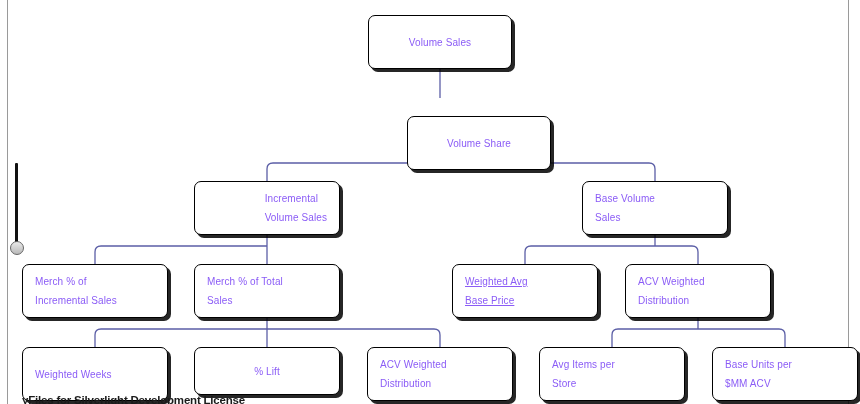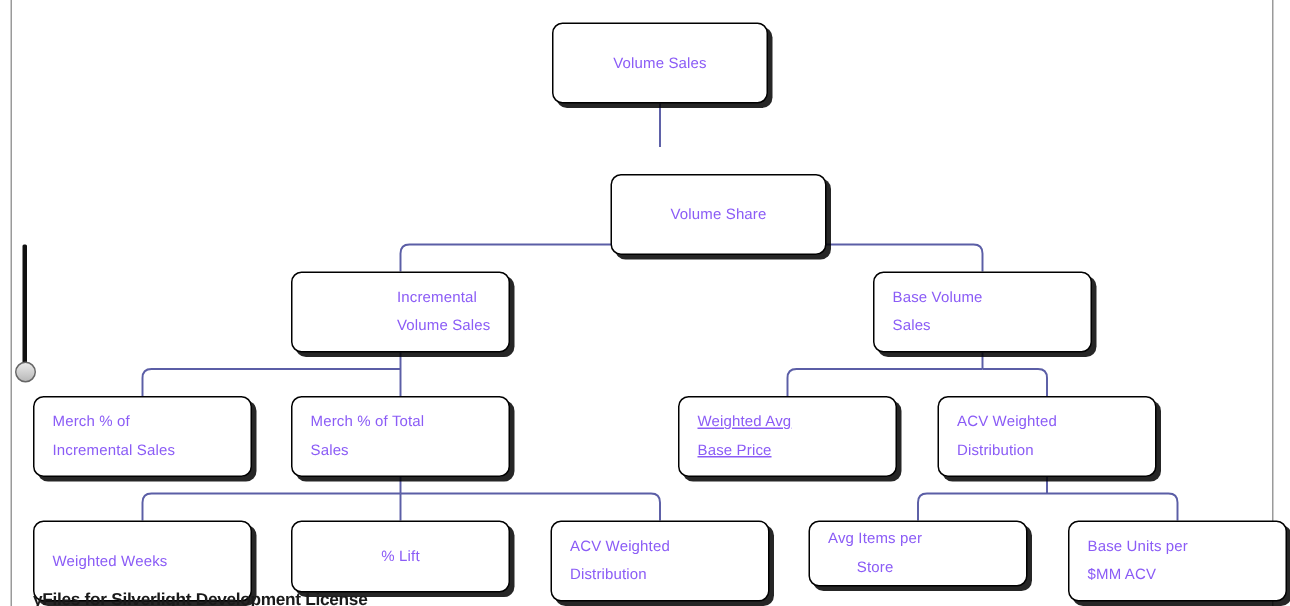--- a/index.html
+++ b/index.html
@@ -153,21 +153,21 @@
       <div class="node" style="left: 194px; top: 264px; width: 146px; height: 54px;"><span>Merch % of Total
 Sales</span></div>
       <div class="node" style="left: 452px; top: 264px; width: 146px; height: 54px; text-decoration: underline;"><span>Weighted Avg
 Base Price</span></div>
       <div class="node" style="left: 625px; top: 264px; width: 146px; height: 54px;"><span>ACV Weighted
 Distribution</span></div>
       <div class="node" style="left: 22px; top: 347px; width: 146px; height: 54px;"><span>Weighted Weeks</span></div>
       <div class="node center" style="left: 194px; top: 347px; width: 146px; height: 48px;"><span>% Lift</span></div>
       <div class="node" style="left: 367px; top: 347px; width: 146px; height: 54px;"><span>ACV Weighted
 Distribution</span></div>
-      <div class="node" style="left: 539px; top: 347px; width: 146px; height: 44px; text-align: center;"><span>Avg Items per
+      <div class="node" style="left: 539px; top: 347px; width: 146px; height: 54px;"><span>Avg Items per
 Store</span></div>
       <div class="node" style="left: 712px; top: 347px; width: 146px; height: 54px;"><span>Base Units per
 $MM ACV</span></div>
     </div>
 
   <div id="watermark">yFiles for Silverlight Development License</div>
 
 </div>
 
 </body></html>

